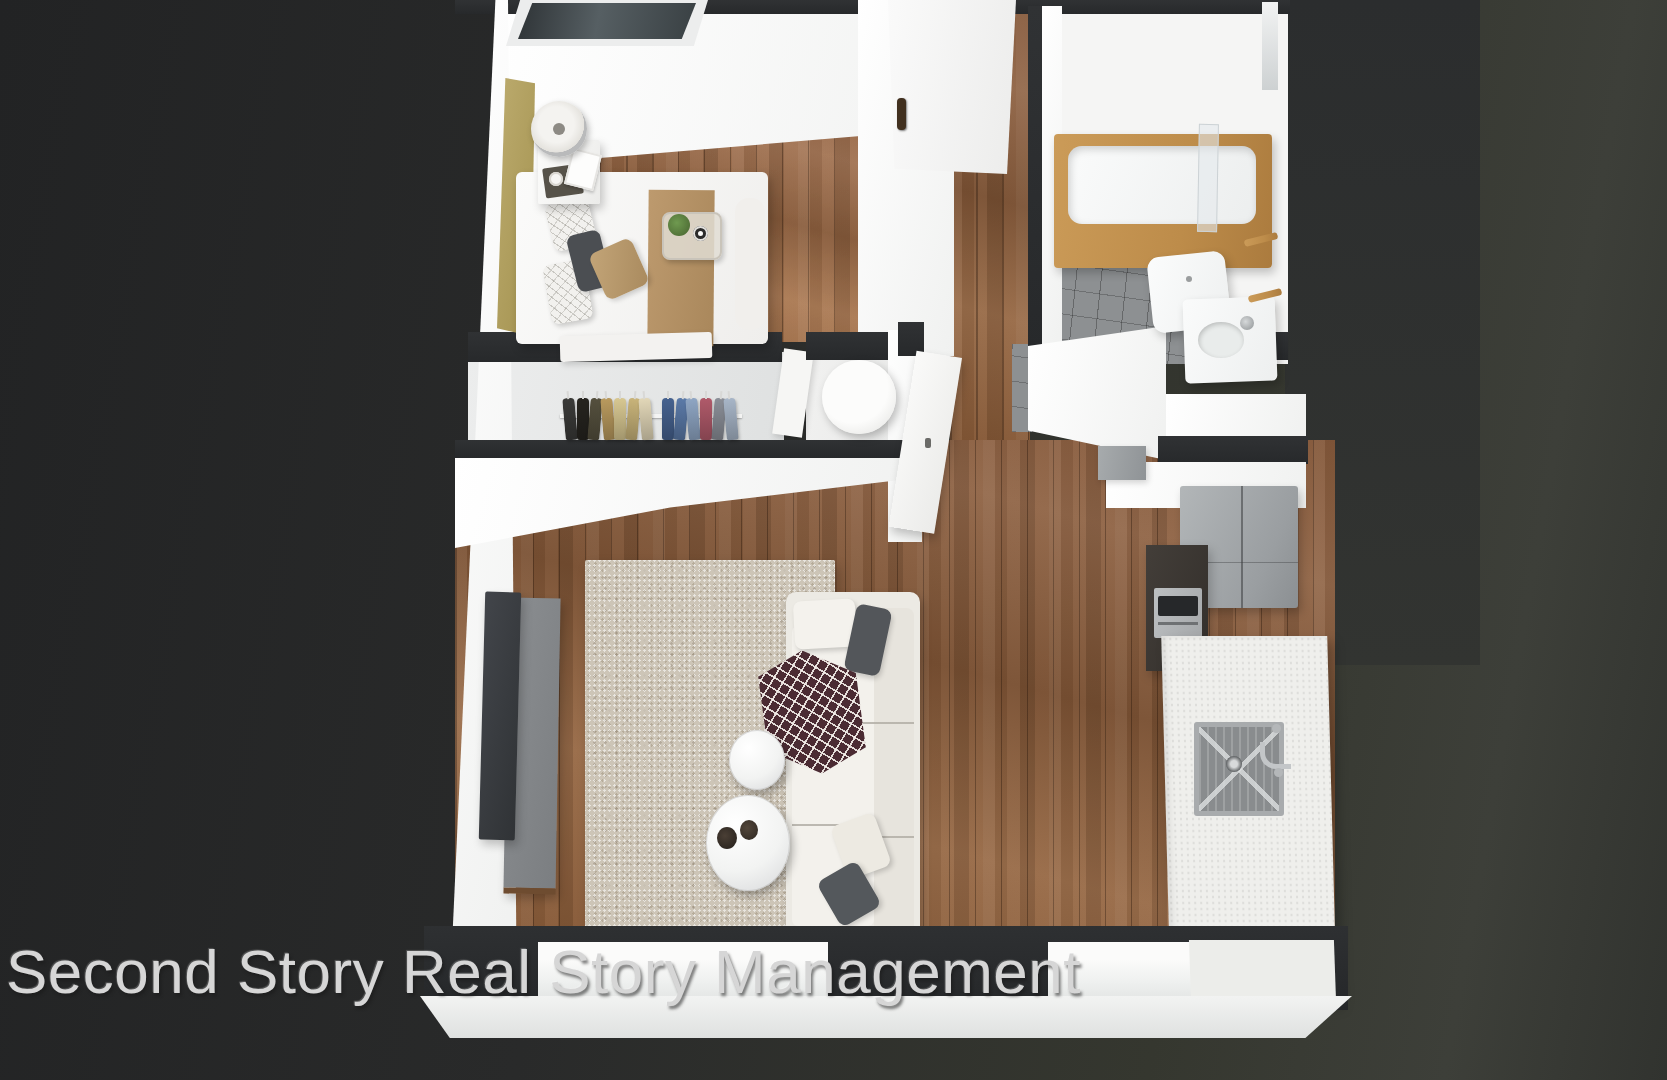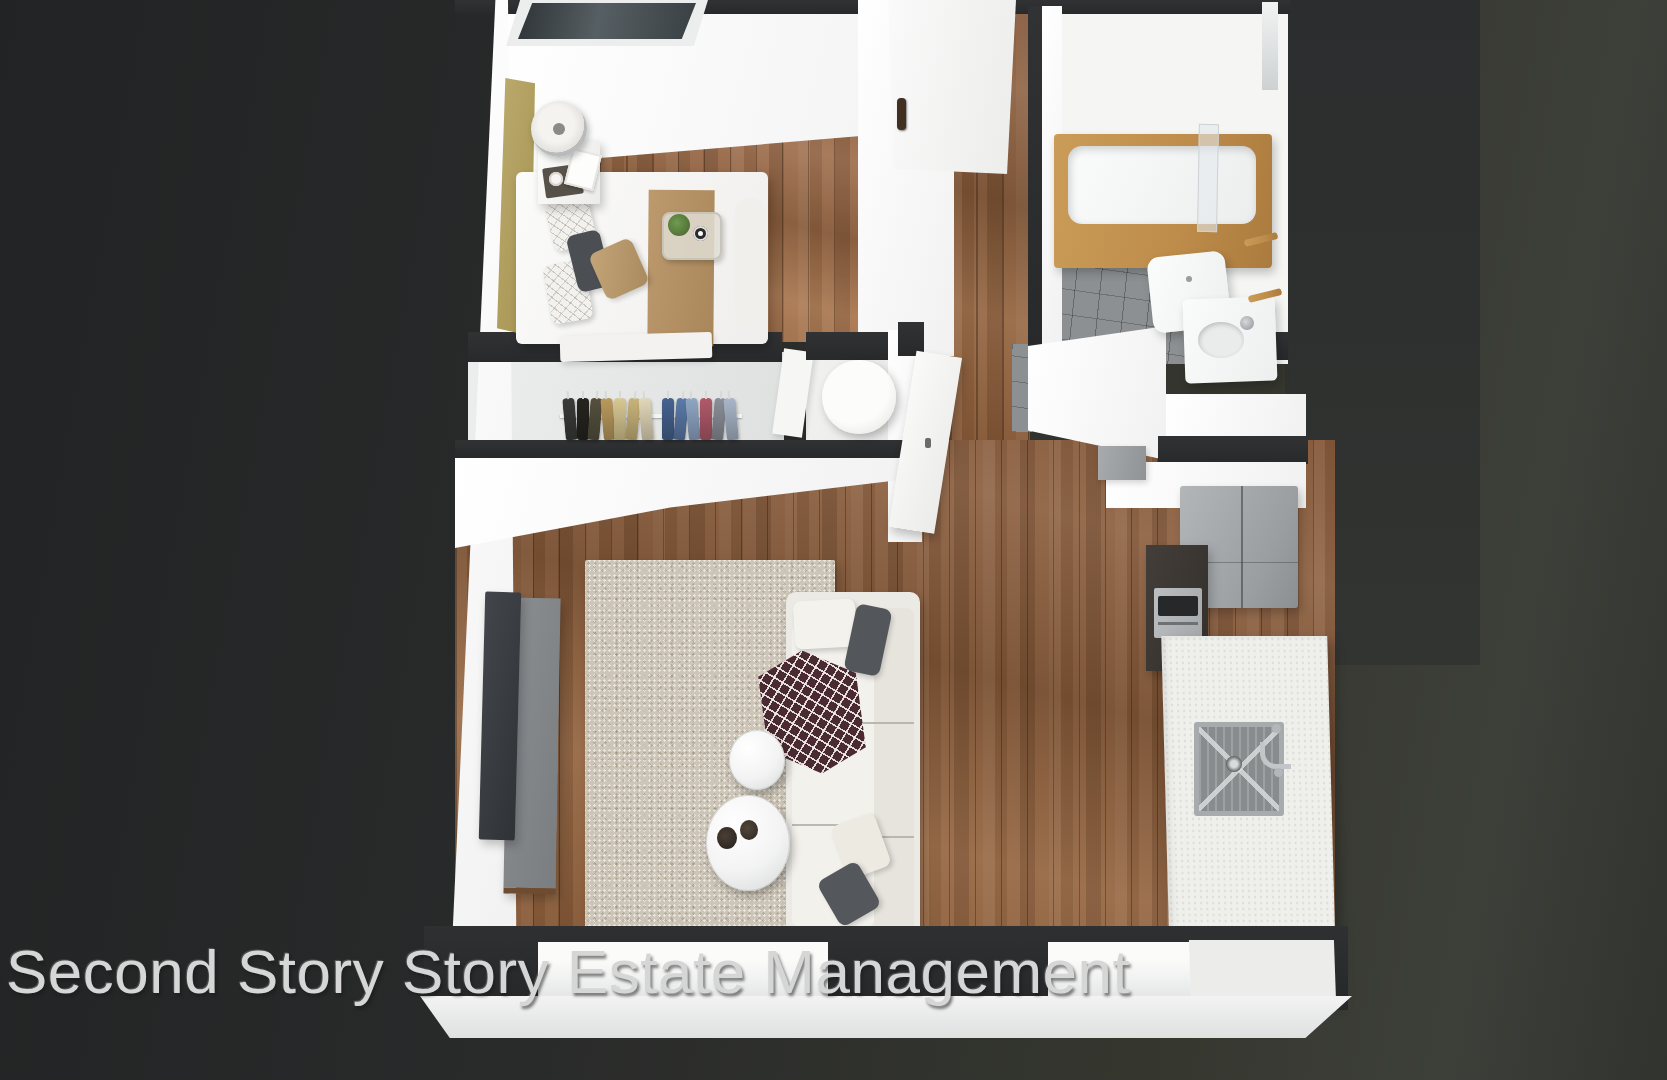--- a/index.html
+++ b/index.html
@@ -208,13 +208,13 @@
 <div class="abs" style="left:1240px;top:316px;width:14px;height:14px;border-radius:50%;background:radial-gradient(circle at 40% 40%,#d6d9da,#8e9294);"></div>
 <div class="abs oak" style="left:1244px;top:236px;width:34px;height:7px;transform:rotate(-14deg);border-radius:3px;"></div>
 <div class="abs oak" style="left:1248px;top:292px;width:34px;height:7px;transform:rotate(-14deg);border-radius:3px;"></div>
 
 <div class="abs" style="left:424px;top:926px;width:924px;height:84px;background:linear-gradient(180deg,#2e3032,#252729);z-index:40;"></div>
 <div class="abs" style="left:538px;top:942px;width:290px;height:58px;background:linear-gradient(180deg,#fbfbfa 0 30%,#eef0ef 70%,#e3e5e4);z-index:41;box-shadow:inset 0 -3px 0 rgba(170,172,170,.6);"></div>
 <div class="abs" style="left:1048px;top:942px;width:154px;height:58px;background:linear-gradient(180deg,#fbfbfa 0 30%,#eef0ef 70%,#e3e5e4);z-index:41;box-shadow:inset 0 -3px 0 rgba(170,172,170,.6);"></div>
 <div class="abs" style="left:1190px;top:940px;width:145px;height:62px;background:#ecedea;z-index:42;transform:skewX(2deg);"></div>
 <div class="abs" style="left:420px;top:996px;width:932px;height:42px;background:linear-gradient(180deg,#f2f3f2,#dfe1e0);clip-path:polygon(0 0,100% 0,95% 100%,3.2% 100%);z-index:43;"></div>
 
-<div id="watermark">Second Story Story Estate Management</div>
+<div id="watermark">Second Story Real Story Management</div>
 
 </body></html>

